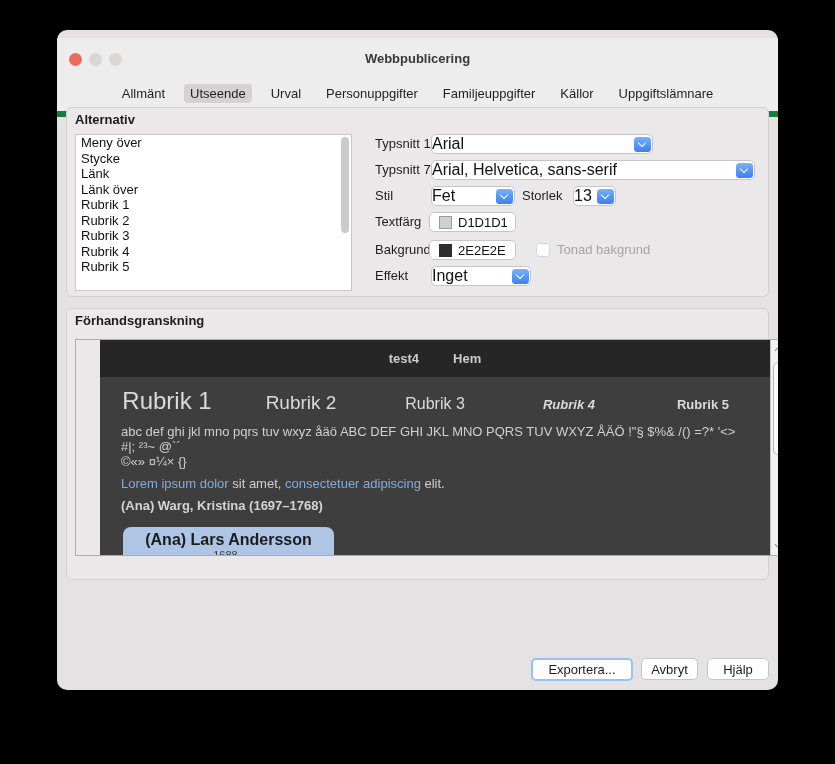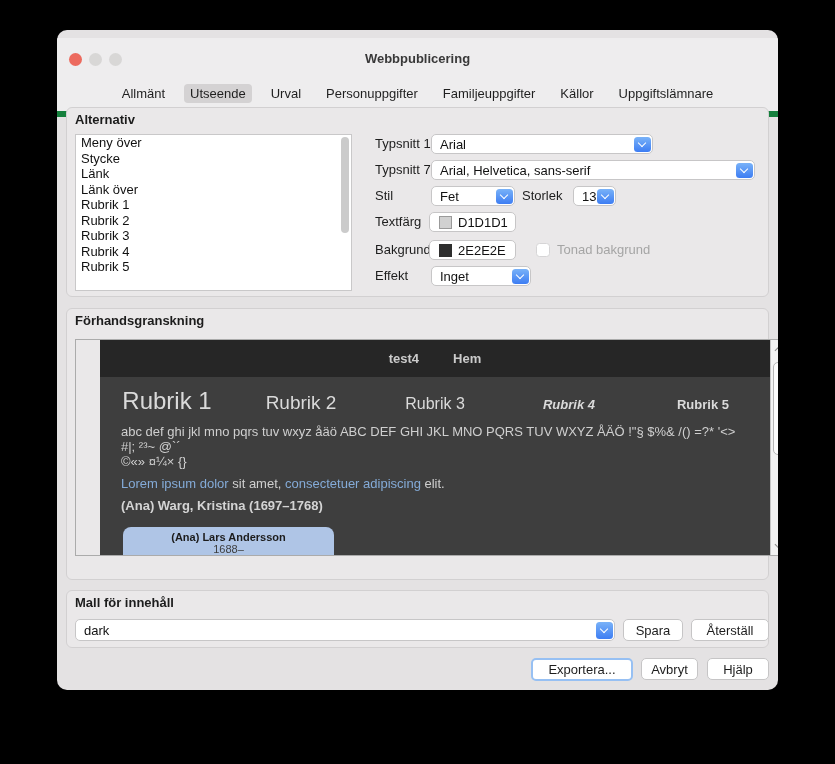--- a/index.html
+++ b/index.html
@@ -24,21 +24,21 @@
   
   .listbox{position:absolute;left:8px;top:26px;width:277px;height:157px;background:#fff;
            border:1px solid #c9c8c9;box-sizing:border-box;overflow:hidden;}
   .li{font-size:13px;line-height:15.5px;padding-left:5px;color:#111;white-space:nowrap;}
   .li.sel{background:#d1d1d1;}
   .list-thumb{position:absolute;right:3px;top:3px;width:8px;height:96px;background:#cbcbcb;border-radius:4px;}
   
   .flabel{position:absolute;font-size:13px;color:#1d1d1d;line-height:20px;}
   .combo{position:absolute;height:20px;background:#fff;border:1px solid #c7c6c7;border-radius:5px;
          box-sizing:border-box;display:flex;align-items:center;}
-  .combo-text{flex:1;font-size:13px;color:#111;padding-left:8px;white-space:nowrap;overflow:hidden;}
+  .combo-text{flex:1;font-size:16px;color:#111;white-space:nowrap;overflow:hidden;}
   .combo-btn{width:17px;height:15px;margin-right:1.5px;border-radius:3.5px;flex:0 0 auto;
              background:var(--accent,#3D7DF3);
              background-image:linear-gradient(#79b2f8,#3d7df3);
              display:flex;align-items:center;justify-content:center;}
   .chev{width:5px;height:5px;border-right:1.7px solid #fff;border-bottom:1.7px solid #fff;
         transform:rotate(45deg);margin-top:-3px;}
   .color-btn{position:absolute;height:20px;width:87px;background:#fff;border:1px solid #c7c6c7;
              border-radius:5px;box-sizing:border-box;display:flex;align-items:center;gap:6px;padding-left:9px;}
   .swatch{width:13px;height:13px;border:1px solid #7f7f7f;box-sizing:border-box;flex:0 0 auto;}
   .color-val{font-size:13px;color:#111;}
@@ -57,21 +57,21 @@
   .pv-headings > div:nth-child(1){font-size:24px;}
   .pv-headings > div:nth-child(2){font-size:19px;}
   .pv-headings > div:nth-child(3){font-size:16px;}
   .pv-headings > div:nth-child(4){font-size:13px;font-weight:bold;font-style:italic;}
   .pv-headings > div:nth-child(5){font-size:13px;font-weight:bold;}
   .pv-sample{margin:9px 18px 0 21px;line-height:15px;}
   .pv-lorem{margin:7px 8px 0 21px;line-height:15px;}
   .pv-name{margin:7px 0 0 21px;font-weight:bold;color:#d4d4d4;}
   .pv-box{position:absolute;left:23px;top:150px;width:211px;height:40px;border-radius:8px 8px 0 0;
           text-align:center;padding-top:4px;box-sizing:border-box;}
-  .pv-box .nm{font-size:11px;font-weight:bold;color:#1c1c1c;}
+  .pv-box .nm{font-size:16px;font-weight:bold;color:#1c1c1c;}
   .pv-box .yr{font-size:11px;color:#3e3e3e;}
   .pv-scroll{width:17px;background:#f2f2f2;border-left:1px solid #c6c6c6;position:relative;flex:0 0 auto;box-sizing:border-box;}
   .sb-chev{position:absolute;left:5px;width:6px;height:6px;border-right:1.6px solid #8a8a8a;border-bottom:1.6px solid #8a8a8a;}
   .sb-up{top:7px;transform:rotate(-135deg);}
   .sb-down{bottom:7px;transform:rotate(45deg);}
   .sb-thumb{position:absolute;left:2px;top:22px;width:10px;height:93px;background:#fbfbfb;
             border:1px solid #b5b5b5;border-radius:6px;box-sizing:border-box;}
   
   .btn{position:absolute;height:22px;background:#fff;border:1px solid #c6c5c6;border-radius:5px;
        box-sizing:border-box;font-size:13px;color:#1d1d1d;display:flex;align-items:center;
@@ -197,28 +197,17 @@
         </div>
       </div>
       <div class="pv-scroll">
         <span class="sb-chev sb-up"></span>
         <span class="sb-chev sb-down"></span>
         <span class="sb-thumb"></span>
       </div>
     </div>
   </div>
 
-  <div class="gb" style="top:560px;height:58px;">
-    <div class="gb-title">Mall för innehåll</div>
-    <div class="combo" style="left:8px;top:28px;width:540px;height:22px;">
-      <span class="combo-text">dark</span>
-      <span class="combo-btn" style="height:17px;">
-          <i class="chev"></i>
-        </span>
-    </div>
-    <div class="btn" style="left:556px;top:28px;width:60px;">Spara</div>
-    <div class="btn" style="left:624px;top:28px;width:78px;">Återställ</div>
-  </div>
 
   <div class="btn default-focus" style="left:474px;top:628px;width:102px;">Exportera...</div>
   <div class="btn" style="left:584px;top:628px;width:57px;">Avbryt</div>
   <div class="btn" style="left:650px;top:628px;width:62px;">Hjälp</div>
 </div>
 
 </body></html>

